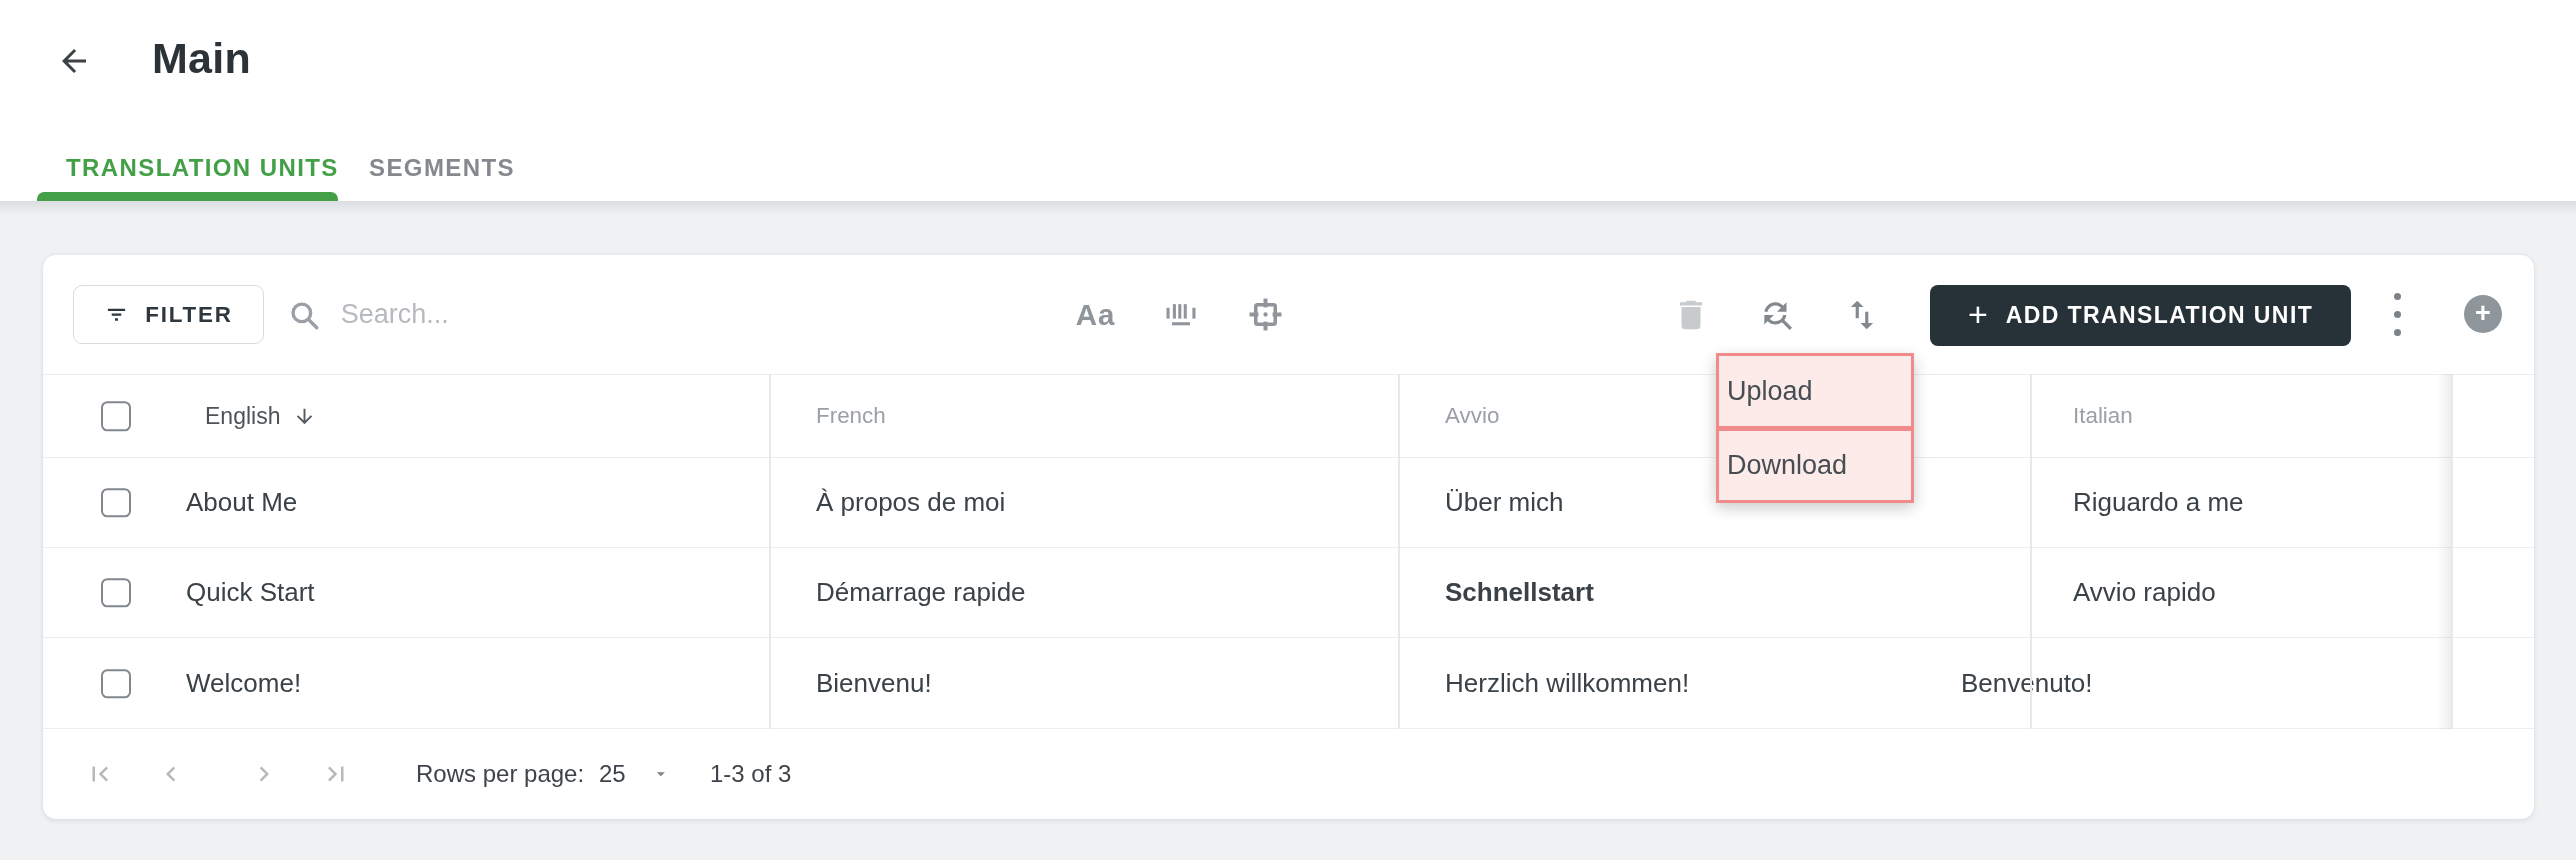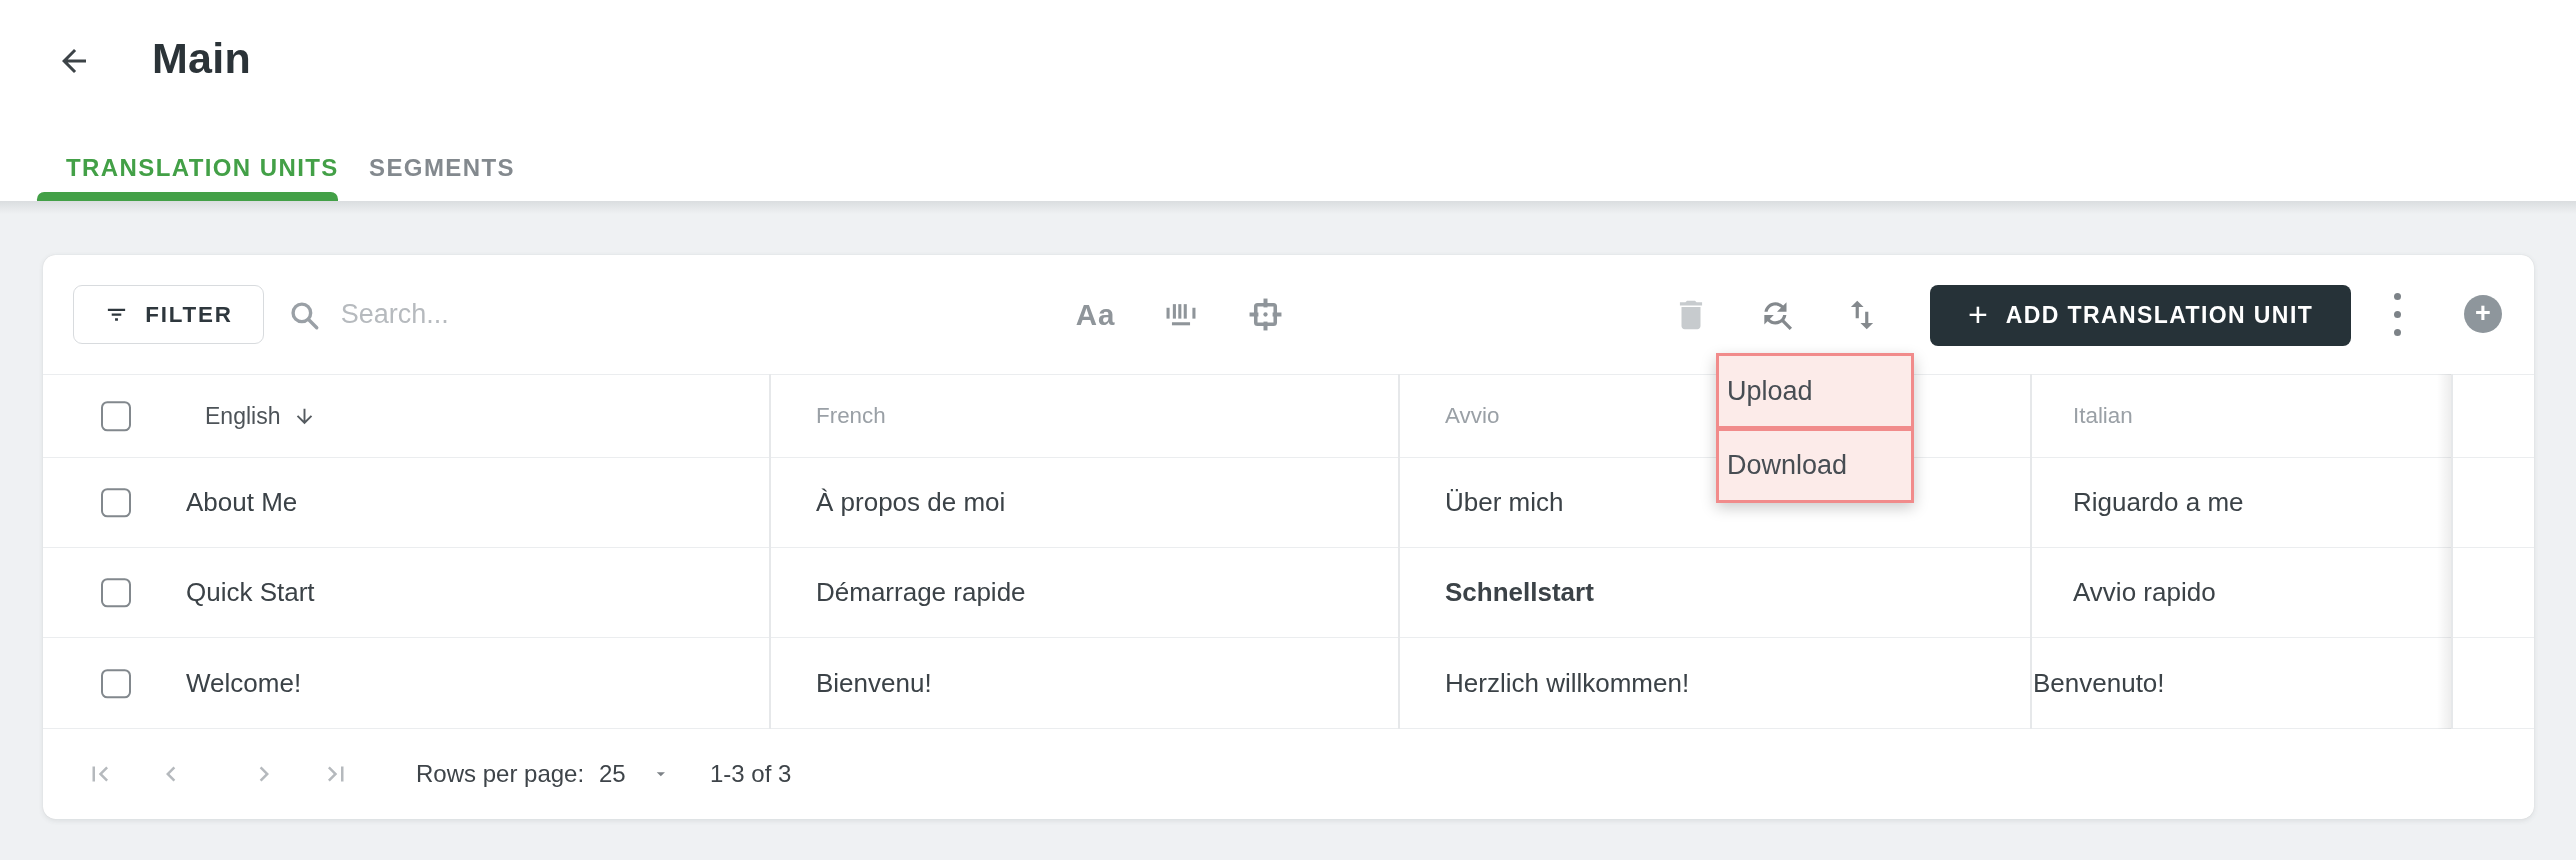--- a/index.html
+++ b/index.html
@@ -215,21 +215,21 @@
         <div class="cell" style="left:143px;">Quick Start</div>
         <div class="cell" style="left:773px;">Démarrage rapide</div>
         <div class="cell" style="left:1402px;font-weight:bold;">Schnellstart</div>
         <div class="cell" style="left:2030px;">Avvio rapido</div>
       </div>
       <div class="trow" style="top:384px;">
         <div class="checkbox"></div>
         <div class="cell" style="left:143px;">Welcome!</div>
         <div class="cell" style="left:773px;">Bienvenu!</div>
         <div class="cell" style="left:1402px;">Herzlich willkommen!</div>
-        <div class="cell" style="left:1990px;">Benvenuto!</div>
+        <div class="cell" style="left:1918px;">Benvenuto!</div>
       </div>
 
       <div class="vline" style="left:726px;"></div>
       <div class="vline" style="left:1355px;"></div>
       <div class="vline" style="left:1987px;"></div>
       <div class="pin-shadow" style="left:2394px;"></div>
       <div class="vline" style="left:2408px;"></div>
 
       <div class="tfoot">
         <div class="pg-btn" style="left:29.5px;">

